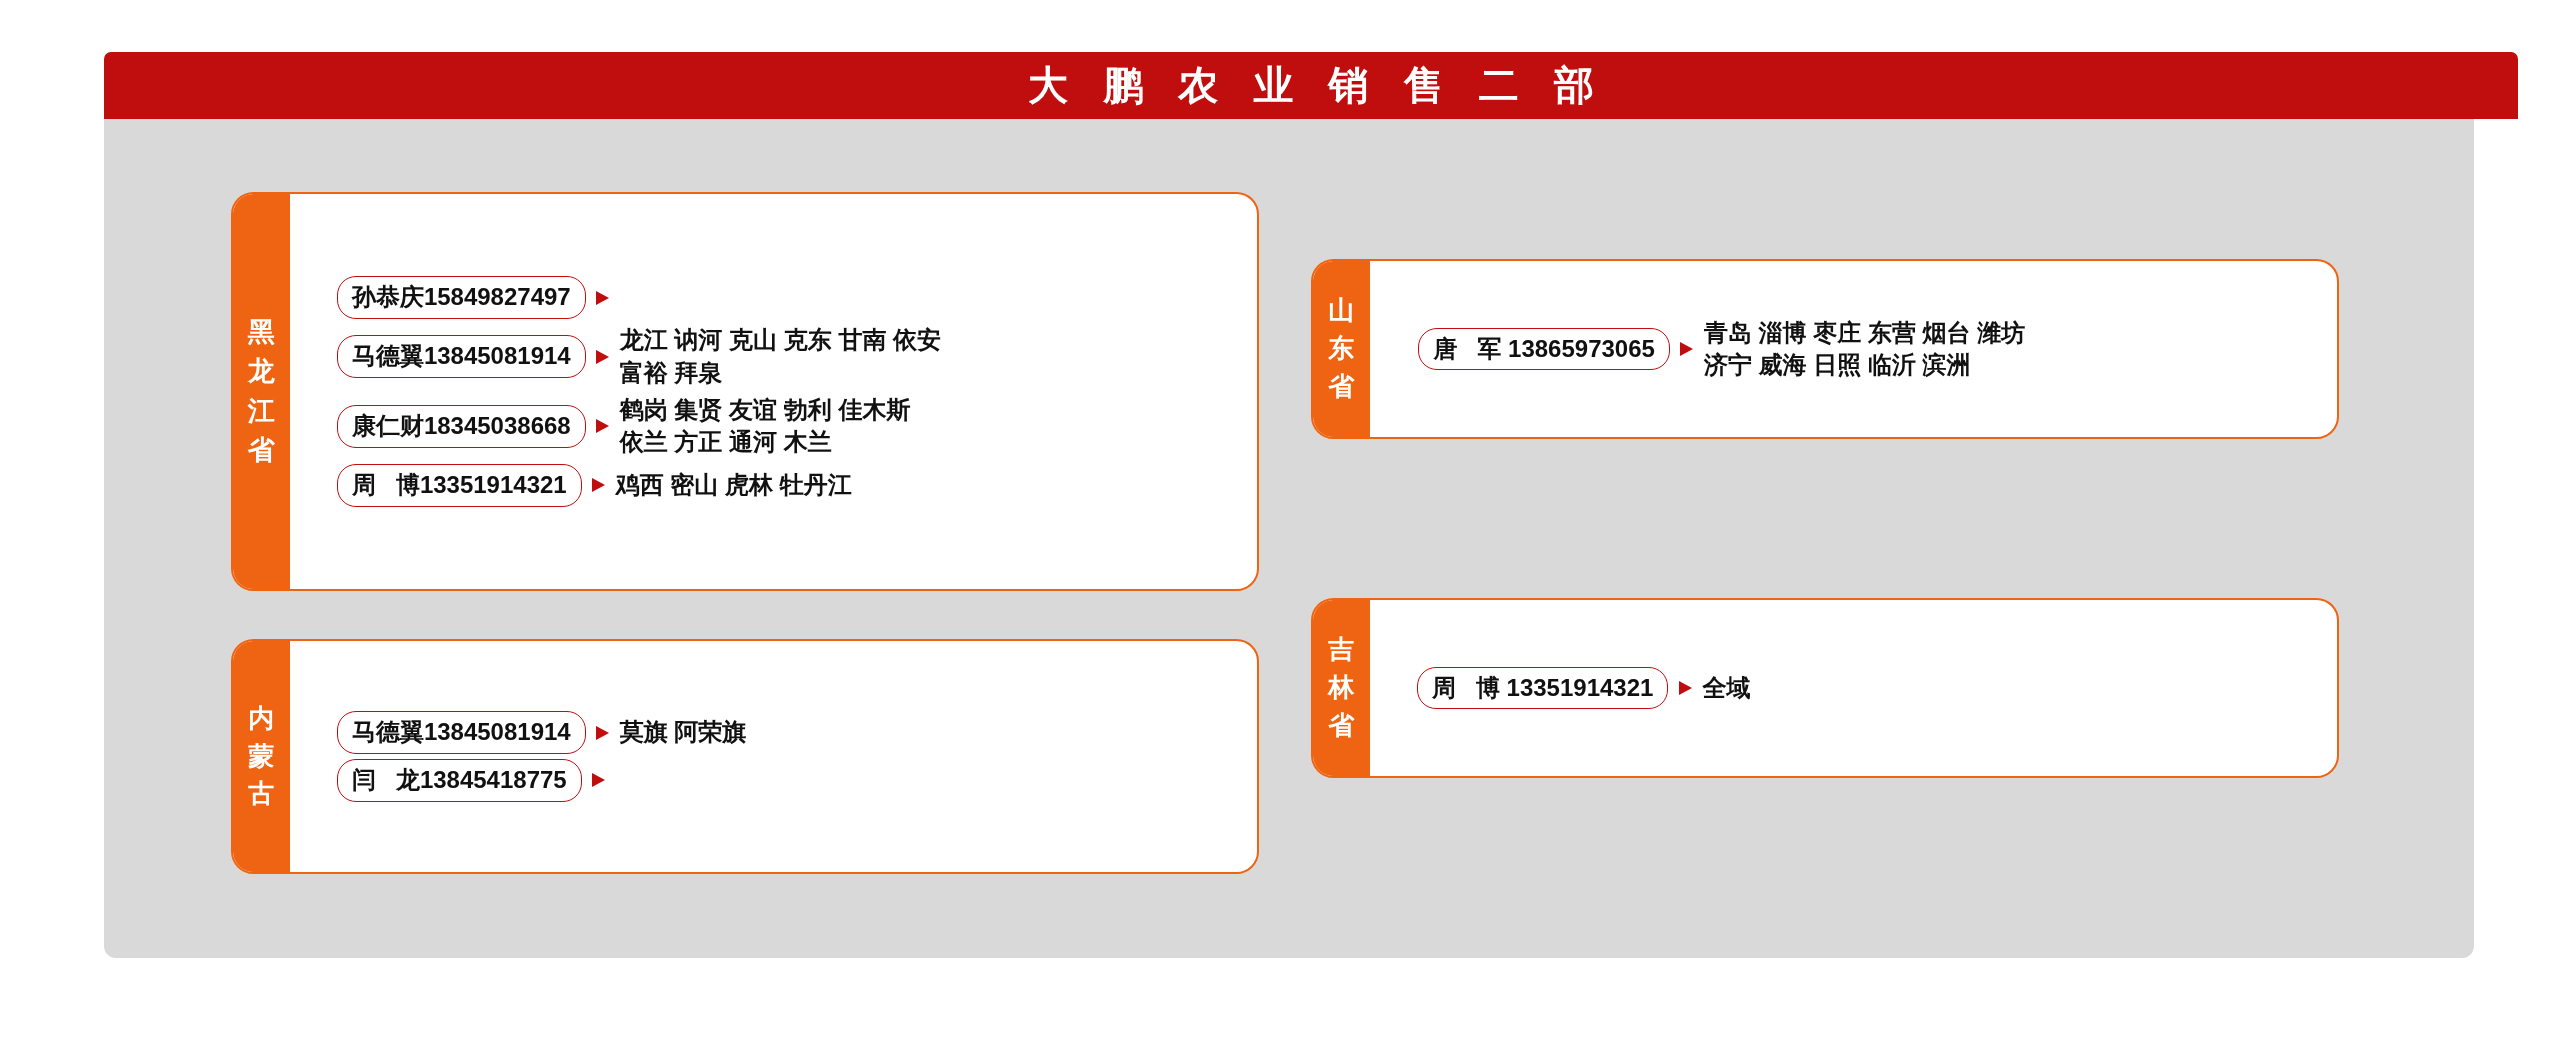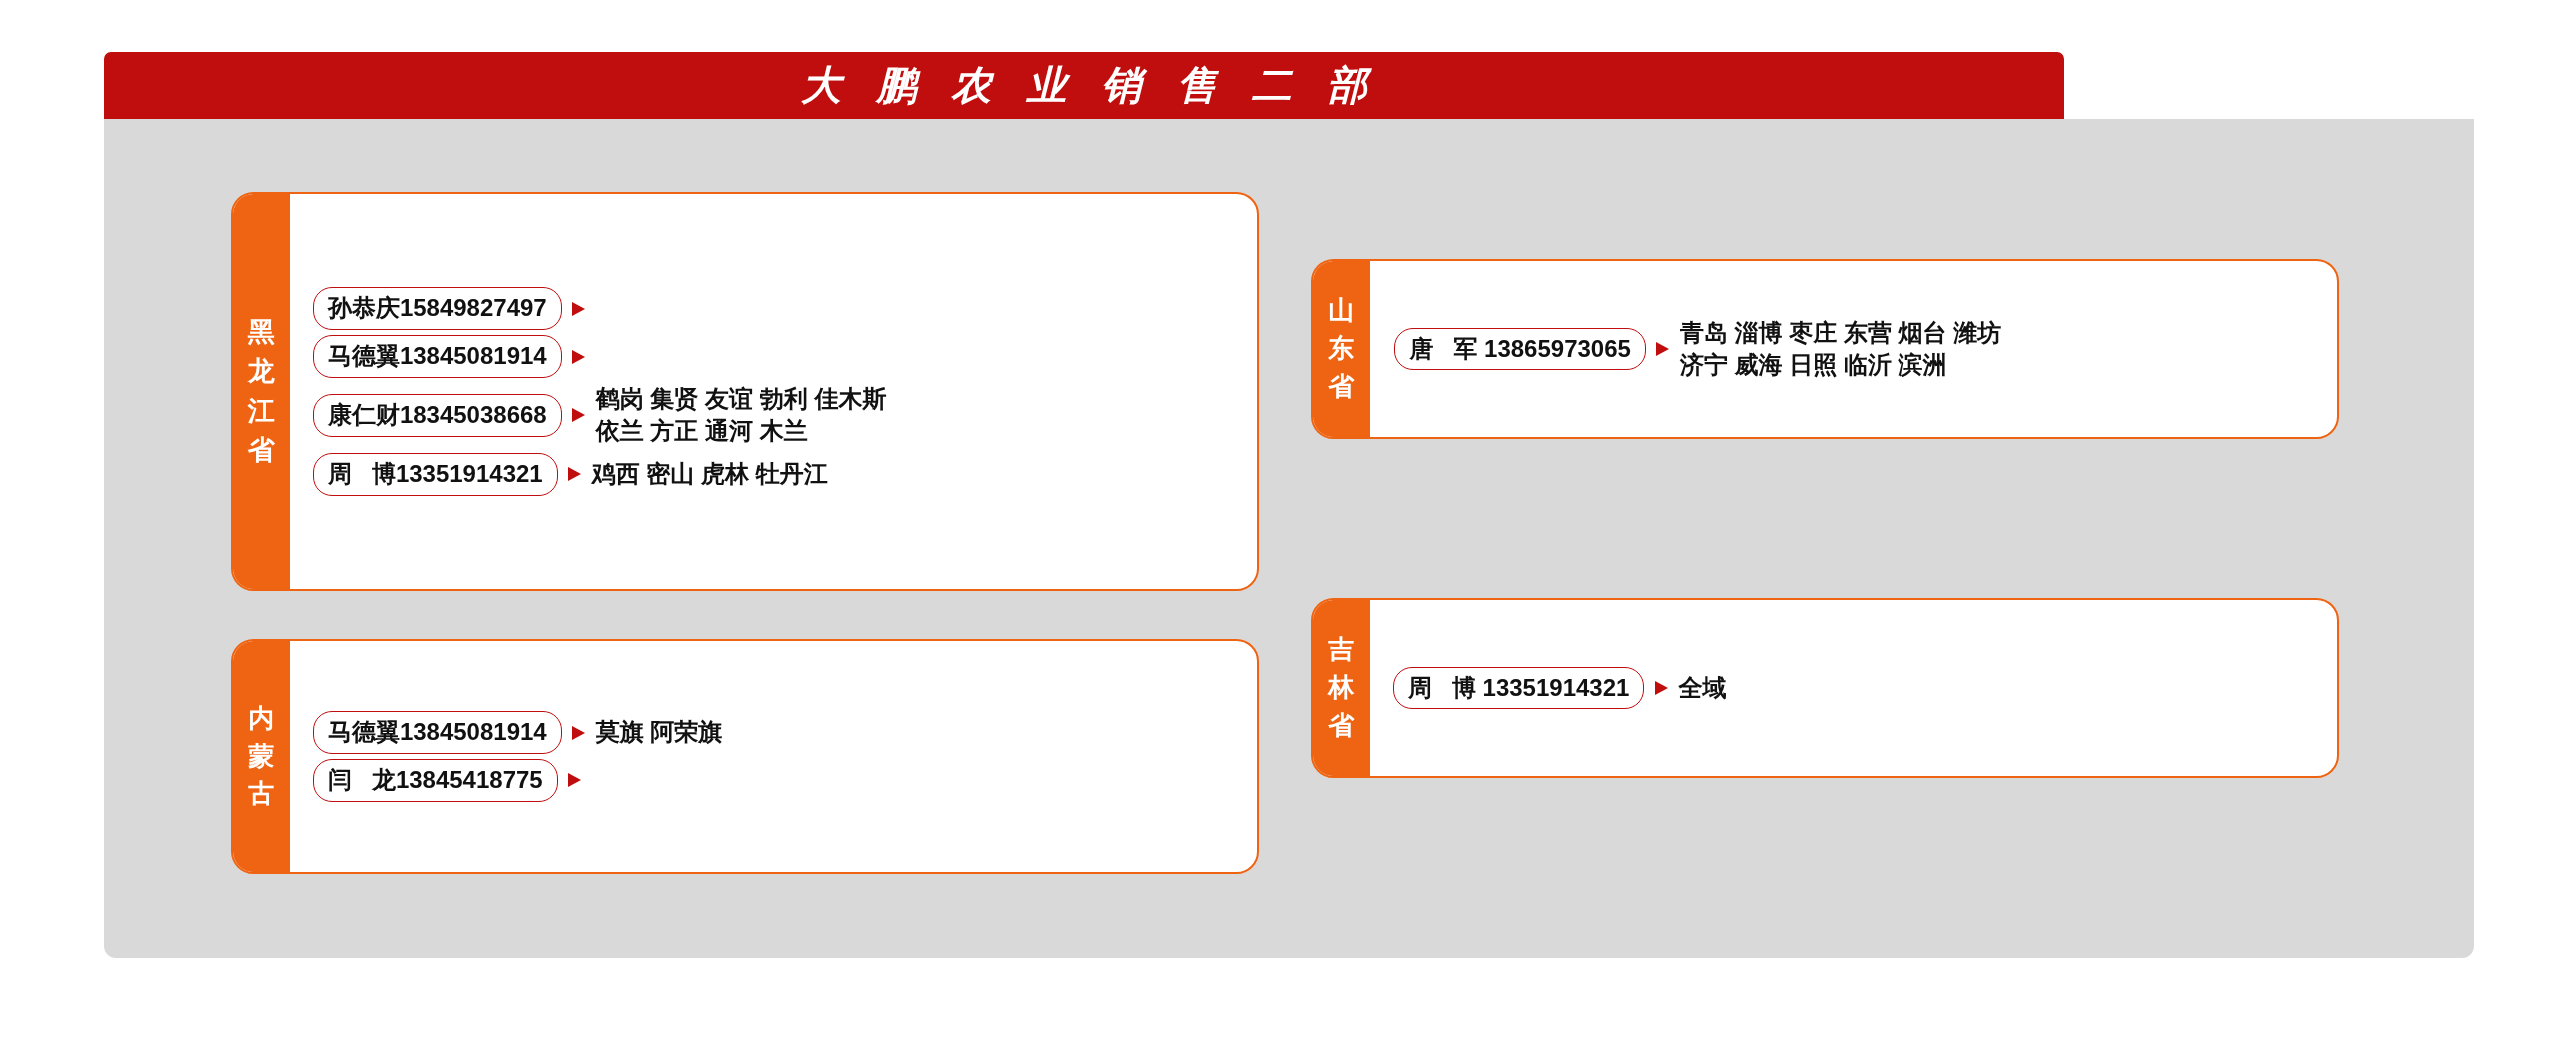--- a/index.html
+++ b/index.html
@@ -19,28 +19,27 @@
     width: 2576px;
     height: 1054px;
     background: #ffffff;
   }
 
   
   .banner {
     position: absolute;
     left: 104px;
     top: 52px;
-    width: 1960px;
+    width: 2414px;
     height: 67px;
     background: #c00d0d;
     border-radius: 7px 7px 0 0;
     display: flex;
     align-items: center;
     justify-content: center;
-    font-style: italic;
   }
   .banner-title {
     color: #ffffff;
     font-size: 40px;
     font-weight: bold;
     letter-spacing: 12px;
     text-indent: 12px;
   }
 
   
@@ -83,20 +82,21 @@
   .province-tab span { display: block; }
 
   .rows {
     flex: 1 1 auto;
     display: flex;
     flex-direction: column;
     justify-content: center;
     padding: 12px 15.5px 12px 22.5px;
     gap: 5.2px;
     box-sizing: border-box;
+    margin-left: 24px;
   }
   .row {
     display: flex;
     align-items: center;
     gap: 7px;
   }
   .person {
     flex: 0 0 auto;
     border: 1.7px solid #c00d0d;
     border-radius: 19px;
@@ -176,20 +176,22 @@
       <span>省</span>
     </div>
     <div class="rows">
       <div class="row">
         <div class="person">孙恭庆15849827497</div>
         <div class="arrow"></div>
       </div>
       <div class="row">
         <div class="person">马德翼13845081914</div>
         <div class="arrow"></div>
+        <div class="areas">龙江    讷河   克山   克东   甘南   依安
+富裕    拜泉</div>
       </div>
       <div class="row">
         <div class="person">康仁财18345038668</div>
         <div class="arrow"></div>
         <div class="areas">鹤岗    集贤   友谊   勃利   佳木斯
 依兰    方正   通河   木兰</div>
       </div>
       <div class="row">
         <div class="person">周   博13351914321</div>
         <div class="arrow"></div>

